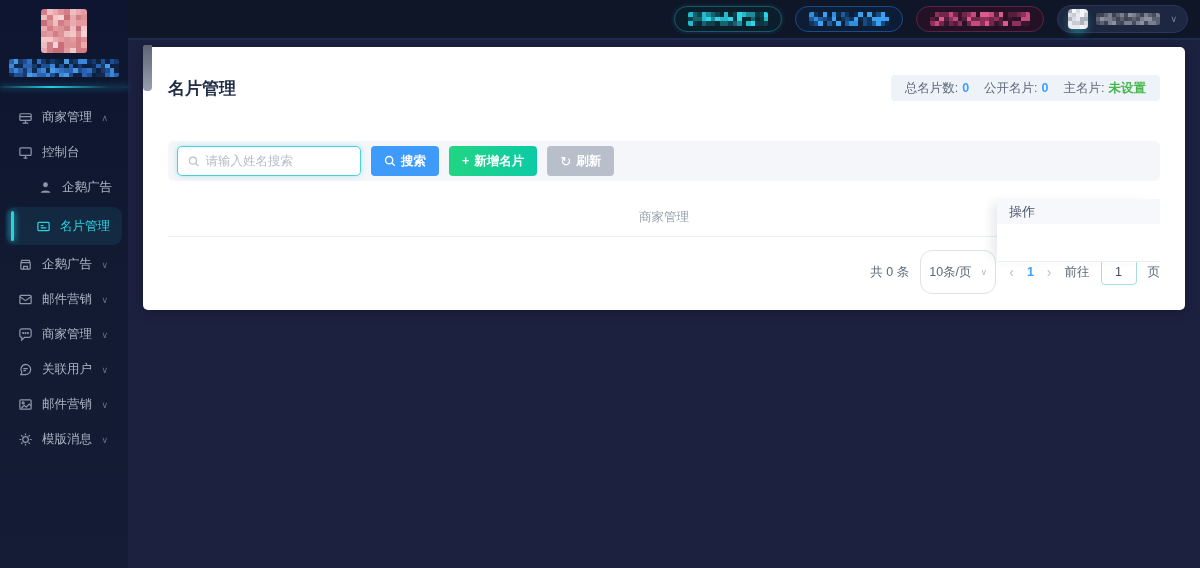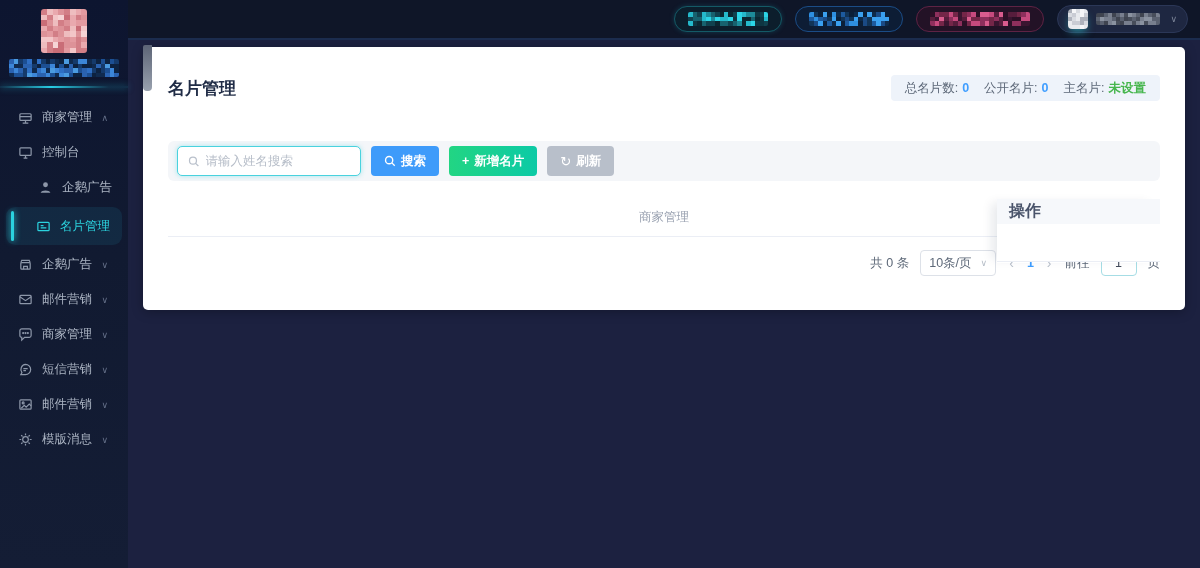--- a/index.html
+++ b/index.html
@@ -59,25 +59,25 @@
 .btn-add{background:linear-gradient(90deg,#22d583,#0ccaa6)}
 .btn-refresh{background:#b8bfca}
 .refresh-glyph{font-size:13px;font-weight:normal}
 
 .table-wrap{position:relative;margin:18px 25px 0}
 .thead{display:flex;height:25px;background:#f5f7fa;align-items:center;font-size:12.5px;color:#49536a;font-weight:bold}
 .th{padding-left:12px;flex:none;white-space:nowrap;overflow:hidden}
 .c0{width:65px}.c1{width:42px}.c2{width:65px}.c3{width:105px}.c4{width:105px}.c5{width:92px}.c6{width:100px}.c7{width:190px}.c8{width:60px}.c9{width:18px}
 .tempty{height:38px;border-bottom:1px solid #ebeef5;display:flex;align-items:center;justify-content:center;color:#9aa2b1;font-size:12.5px}
 .fixed-col{position:absolute;top:0;right:0;width:163px;height:64px;box-shadow:-9px 0 10px -4px rgba(20,35,70,.10)}
-.fixed-col .fh{height:25px;background:#f6f8fb;display:flex;align-items:center;padding-left:12px;font-size:16px;color:#49536a;font-weight:bold}
+.fixed-col .fh{height:25px;background:#f6f8fb;display:flex;align-items:center;padding-left:12px;font-size:13px;color:#49536a;font-weight:normal}
 .fixed-col .fb{height:38px;background:#fff;border-bottom:1px solid #ebeef5}
 
 .pagination{margin:13px 25px 0;display:flex;justify-content:flex-end;align-items:center;gap:11px;font-size:12.5px;color:#5d6878}
-.psize{width:76px;height:26px;border:1px solid #dde1e8;border-radius:4px;display:flex;align-items:center;justify-content:space-between;padding:0 8px;color:#5d6878;background:#fff;cursor:pointer}
+.psize{width:76px;height:44px;border:1px solid #dde1e8;border-radius:12px;display:flex;align-items:center;justify-content:space-between;padding:0 8px;color:#5d6878;background:#fff;cursor:pointer}
 .psel-chev{color:#b4bcc6;font-size:9px}
 .parrow{color:#b7bfca;font-size:14px;cursor:pointer;padding:0 2px}
 .pcur{color:#409eff;font-weight:bold;cursor:pointer}
 .goto-input{width:36px;height:26px;border:1px solid #a6dde5;border-radius:4px;background:#fff}
 .goto-input input{width:100%;height:100%;border:none;outline:none;text-align:center;font-size:12.5px;color:#444c5c;font-family:inherit;background:transparent}
 
 .watermark{position:absolute;left:17px;top:90px;font-family:"DejaVu Sans Mono","Liberation Mono",monospace;font-size:15px;letter-spacing:.4px;color:rgba(152,158,170,.95);z-index:6;pointer-events:none}
 </style>
 </head>
 <body>
@@ -604,21 +604,21 @@
         <span class="chev">∨</span>
       </div>
 
       <div class="menu-item">
         <span class="icn">
             <svg width="15" height="15" viewBox="0 0 16 16" fill="none" stroke="currentColor" stroke-width="1.3">
               <path d="M8 2.5a5.5 5.5 0 0 1 0 11H3l1.2-2.2A5.5 5.5 0 0 1 8 2.5z"></path>
               <path d="M5.7 7h4.6M5.7 9.2h2.8"></path>
             </svg>
           </span>
-        <span>短信营销</span>
+        <span>关联用户</span>
         <span class="chev">∨</span>
       </div>
 
 
       <div class="menu-item">
         <span class="icn">
             <svg width="15" height="15" viewBox="0 0 16 16" fill="none" stroke="currentColor" stroke-width="1.3">
               <rect x="2" y="3" width="12" height="10" rx="1"></rect>
               <circle cx="5.5" cy="6.3" r="1"></circle>
               <path d="M3.5 12l3.2-3.2 2 2L12 7.5l2 2"></path>

